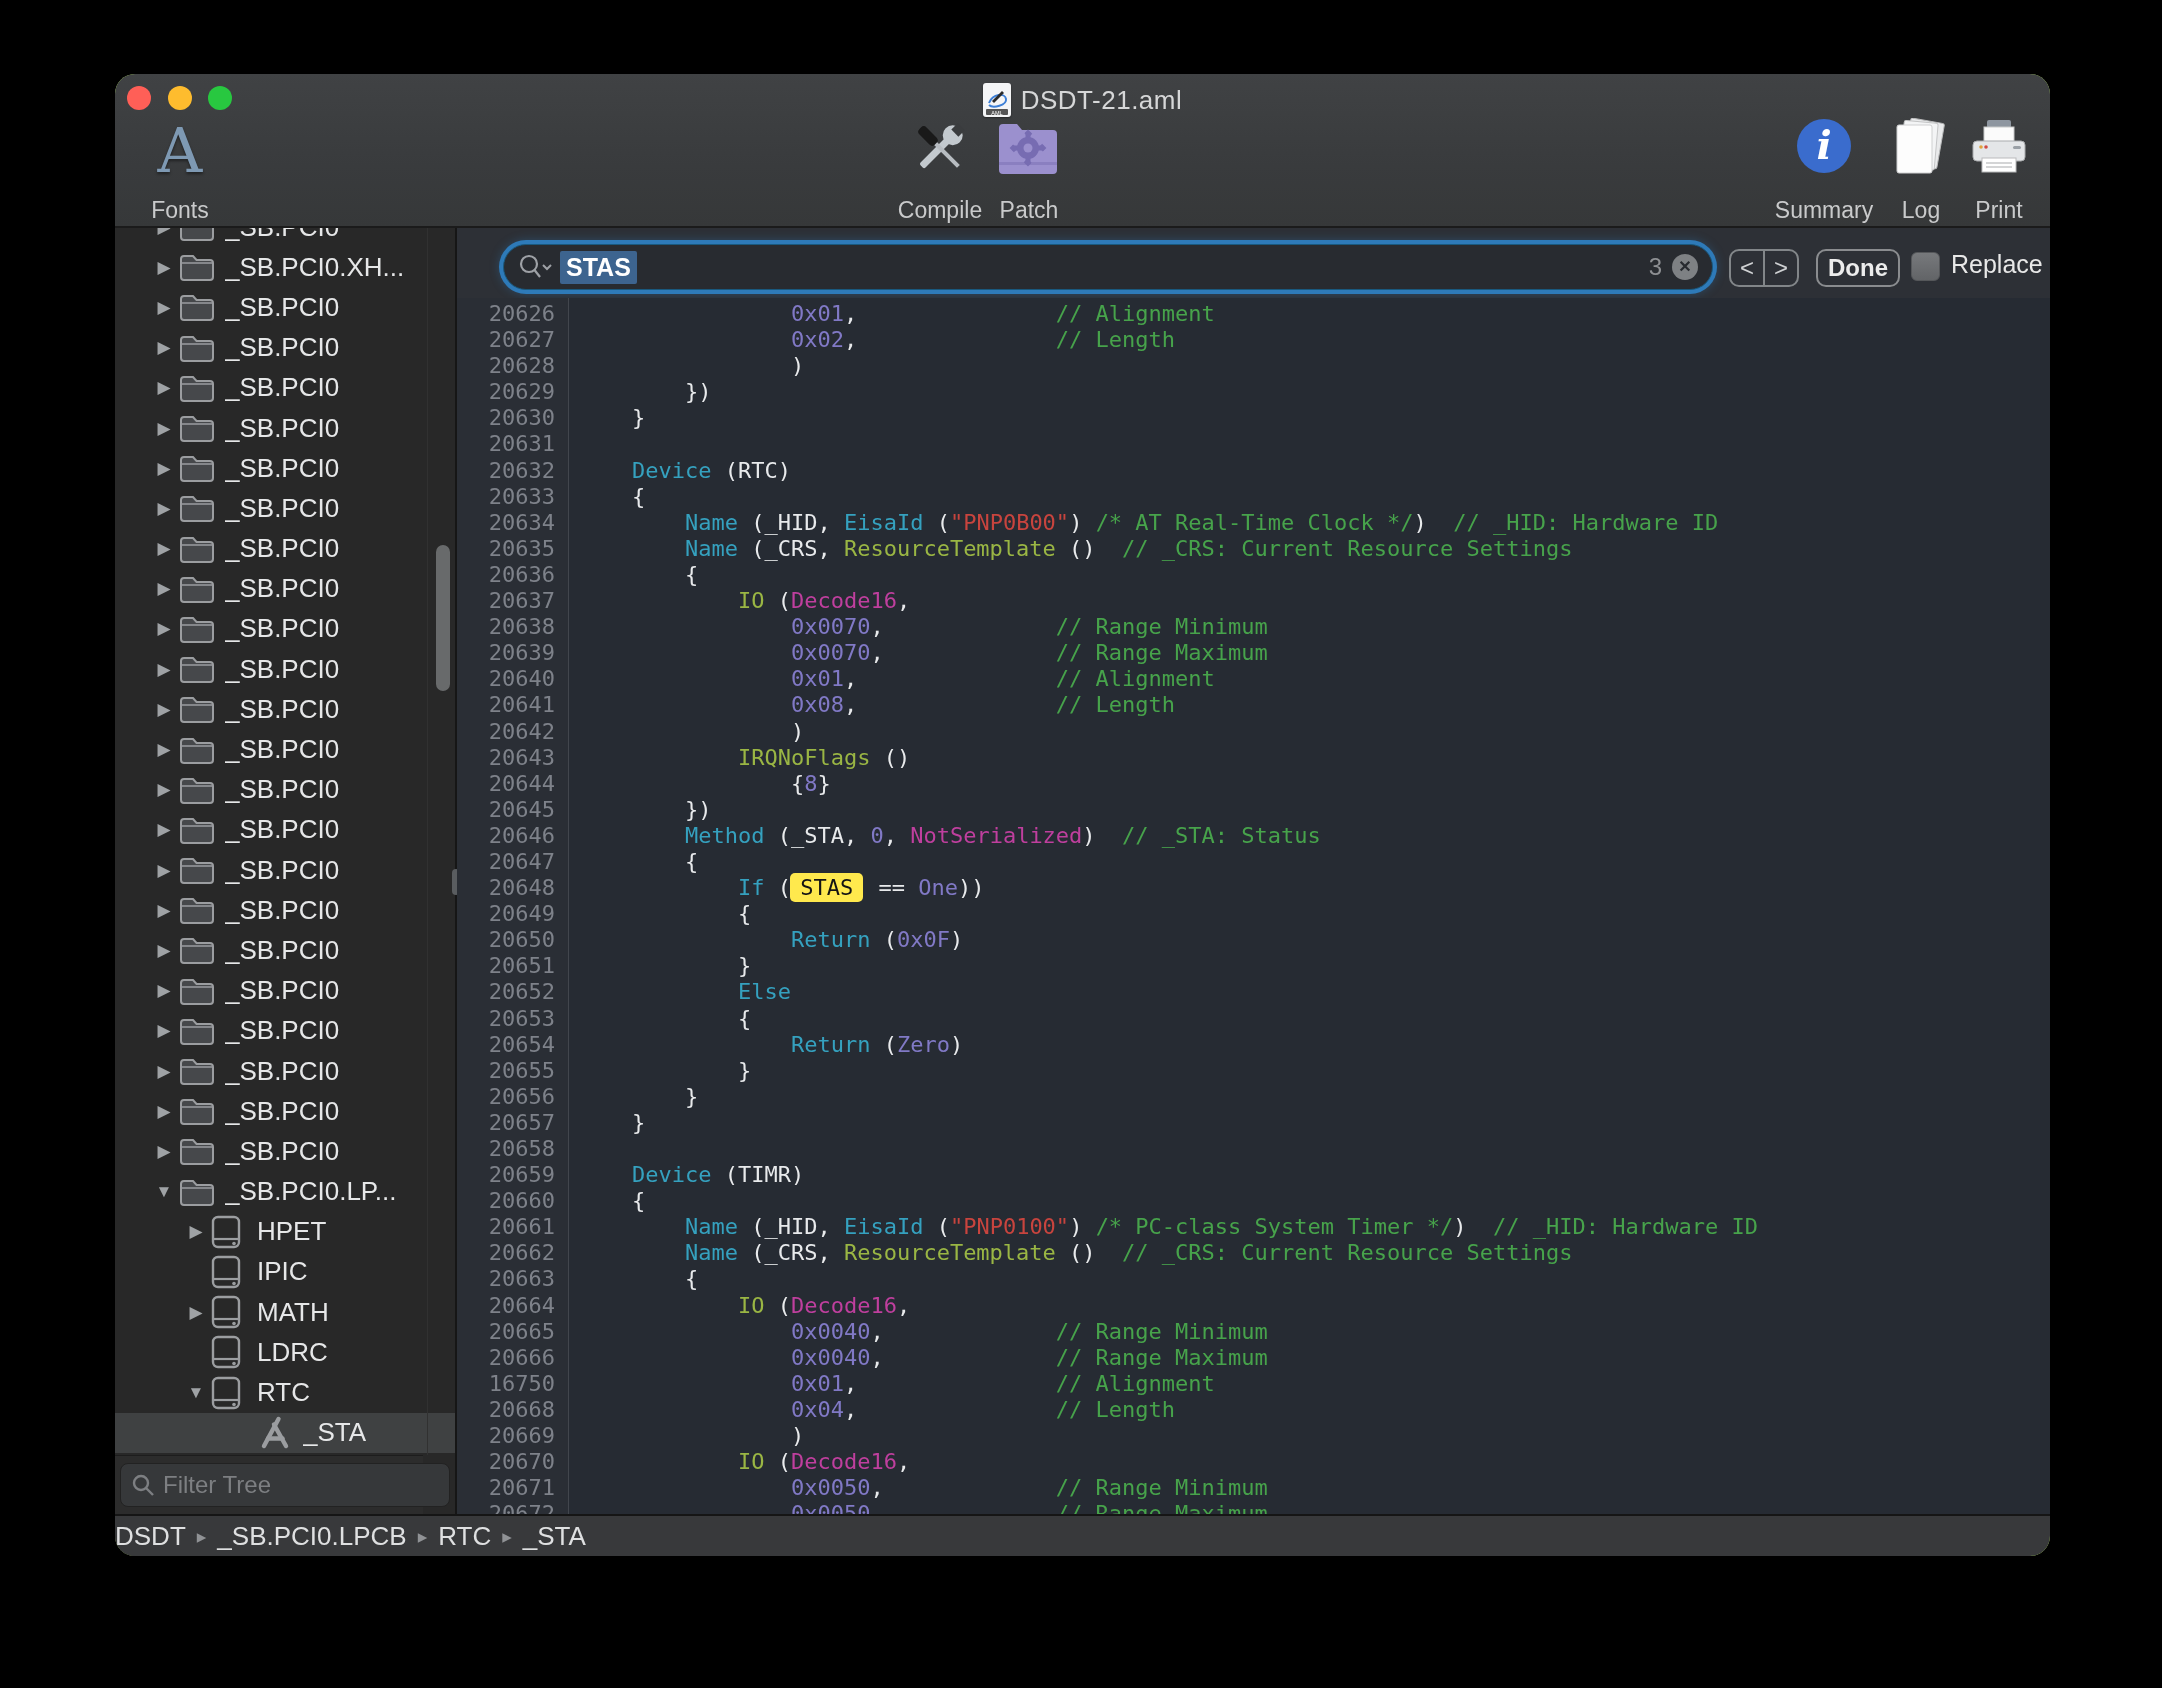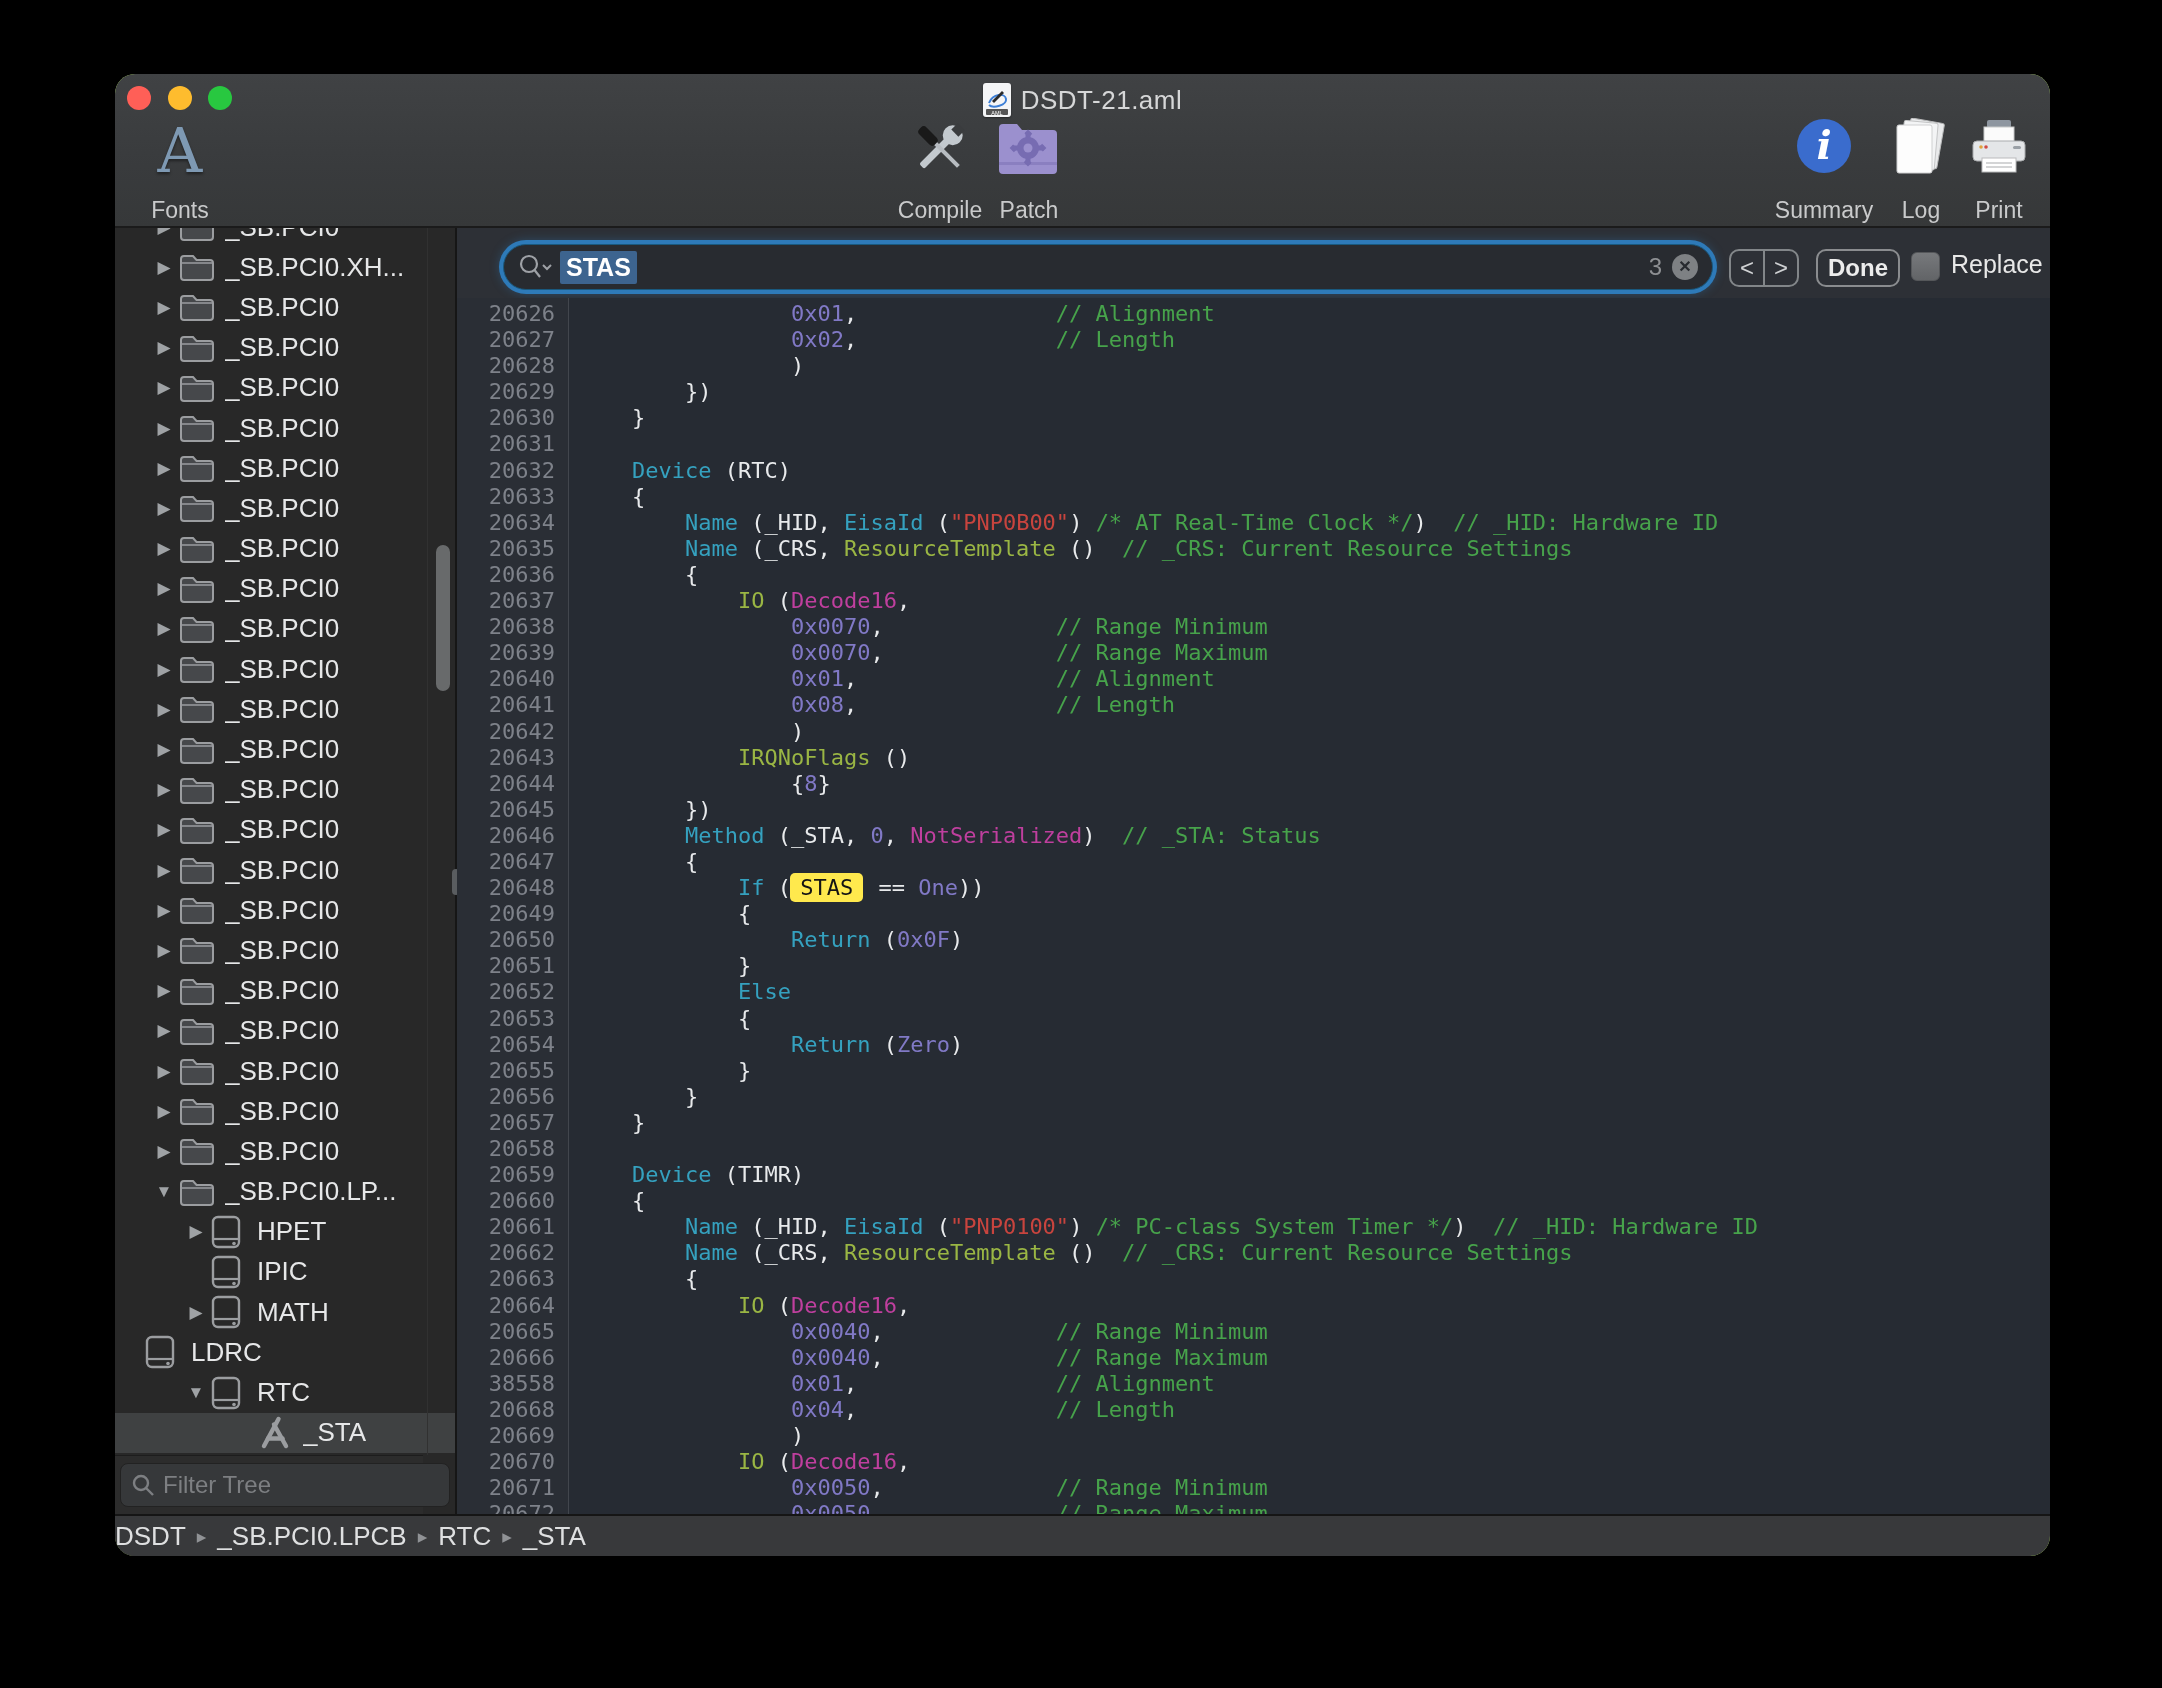--- a/index.html
+++ b/index.html
@@ -464,21 +464,21 @@
           <span class="tri">▶</span>
           <span class="ticon">
             <svg width="30" height="34" viewBox="0 0 30 34">
               <rect x="2" y="2" width="26" height="30" rx="5" fill="none" stroke="#9b9da0" stroke-width="2.4"></rect>
               <line x1="2" y1="24" x2="28" y2="24" stroke="#9b9da0" stroke-width="2.2"></line>
               <circle cx="23" cy="28.5" r="1.8" fill="#9b9da0"></circle>
             </svg>
           </span>
           <span class="tlabel">MATH</span>
         </div>
-        <div class="trow" style="">
+        <div class="trow" style="padding-left: 66px;">
           <span class="tri"></span>
           <span class="ticon">
             <svg width="30" height="34" viewBox="0 0 30 34">
               <rect x="2" y="2" width="26" height="30" rx="5" fill="none" stroke="#9b9da0" stroke-width="2.4"></rect>
               <line x1="2" y1="24" x2="28" y2="24" stroke="#9b9da0" stroke-width="2.2"></line>
               <circle cx="23" cy="28.5" r="1.8" fill="#9b9da0"></circle>
             </svg>
           </span>
           <span class="tlabel">LDRC</span>
         </div>
@@ -583,21 +583,21 @@
           <div class="cl"><span class="ln">20657</span><span class="ct"><span class="tk-w">    }</span></span></div>
           <div class="cl"><span class="ln">20658</span><span class="ct"></span></div>
           <div class="cl"><span class="ln">20659</span><span class="ct"><span class="tk-w">    </span><span class="tk-k">Device</span><span class="tk-w"> (TIMR)</span></span></div>
           <div class="cl"><span class="ln">20660</span><span class="ct"><span class="tk-w">    {</span></span></div>
           <div class="cl"><span class="ln">20661</span><span class="ct"><span class="tk-w">        </span><span class="tk-k">Name</span><span class="tk-w"> (_HID, </span><span class="tk-k">EisaId</span><span class="tk-w"> (</span><span class="tk-r">"PNP0100"</span><span class="tk-w">) </span><span class="tk-g">/* PC-class System Timer */</span><span class="tk-w">)  </span><span class="tk-g">// _HID: Hardware ID</span></span></div>
           <div class="cl"><span class="ln">20662</span><span class="ct"><span class="tk-w">        </span><span class="tk-k">Name</span><span class="tk-w"> (_CRS, </span><span class="tk-y">ResourceTemplate</span><span class="tk-w"> ()  </span><span class="tk-g">// _CRS: Current Resource Settings</span></span></div>
           <div class="cl"><span class="ln">20663</span><span class="ct"><span class="tk-w">        {</span></span></div>
           <div class="cl"><span class="ln">20664</span><span class="ct"><span class="tk-w">            </span><span class="tk-y">IO</span><span class="tk-w"> (</span><span class="tk-m">Decode16</span><span class="tk-w">,</span></span></div>
           <div class="cl"><span class="ln">20665</span><span class="ct"><span class="tk-w">                </span><span class="tk-p">0x0040</span><span class="tk-w">,             </span><span class="tk-g">// Range Minimum</span></span></div>
           <div class="cl"><span class="ln">20666</span><span class="ct"><span class="tk-w">                </span><span class="tk-p">0x0040</span><span class="tk-w">,             </span><span class="tk-g">// Range Maximum</span></span></div>
-          <div class="cl"><span class="ln">38558</span><span class="ct"><span class="tk-w">                </span><span class="tk-p">0x01</span><span class="tk-w">,               </span><span class="tk-g">// Alignment</span></span></div>
+          <div class="cl"><span class="ln">16750</span><span class="ct"><span class="tk-w">                </span><span class="tk-p">0x01</span><span class="tk-w">,               </span><span class="tk-g">// Alignment</span></span></div>
           <div class="cl"><span class="ln">20668</span><span class="ct"><span class="tk-w">                </span><span class="tk-p">0x04</span><span class="tk-w">,               </span><span class="tk-g">// Length</span></span></div>
           <div class="cl"><span class="ln">20669</span><span class="ct"><span class="tk-w">                )</span></span></div>
           <div class="cl"><span class="ln">20670</span><span class="ct"><span class="tk-w">            </span><span class="tk-y">IO</span><span class="tk-w"> (</span><span class="tk-m">Decode16</span><span class="tk-w">,</span></span></div>
           <div class="cl"><span class="ln">20671</span><span class="ct"><span class="tk-w">                </span><span class="tk-p">0x0050</span><span class="tk-w">,             </span><span class="tk-g">// Range Minimum</span></span></div>
           <div class="cl"><span class="ln">20672</span><span class="ct"><span class="tk-w">                </span><span class="tk-p">0x0050</span><span class="tk-w">,             </span><span class="tk-g">// Range Maximum</span></span></div>
         </div>
     </div>
   </div>
 
   <div class="breadcrumb" id="crumbs">

